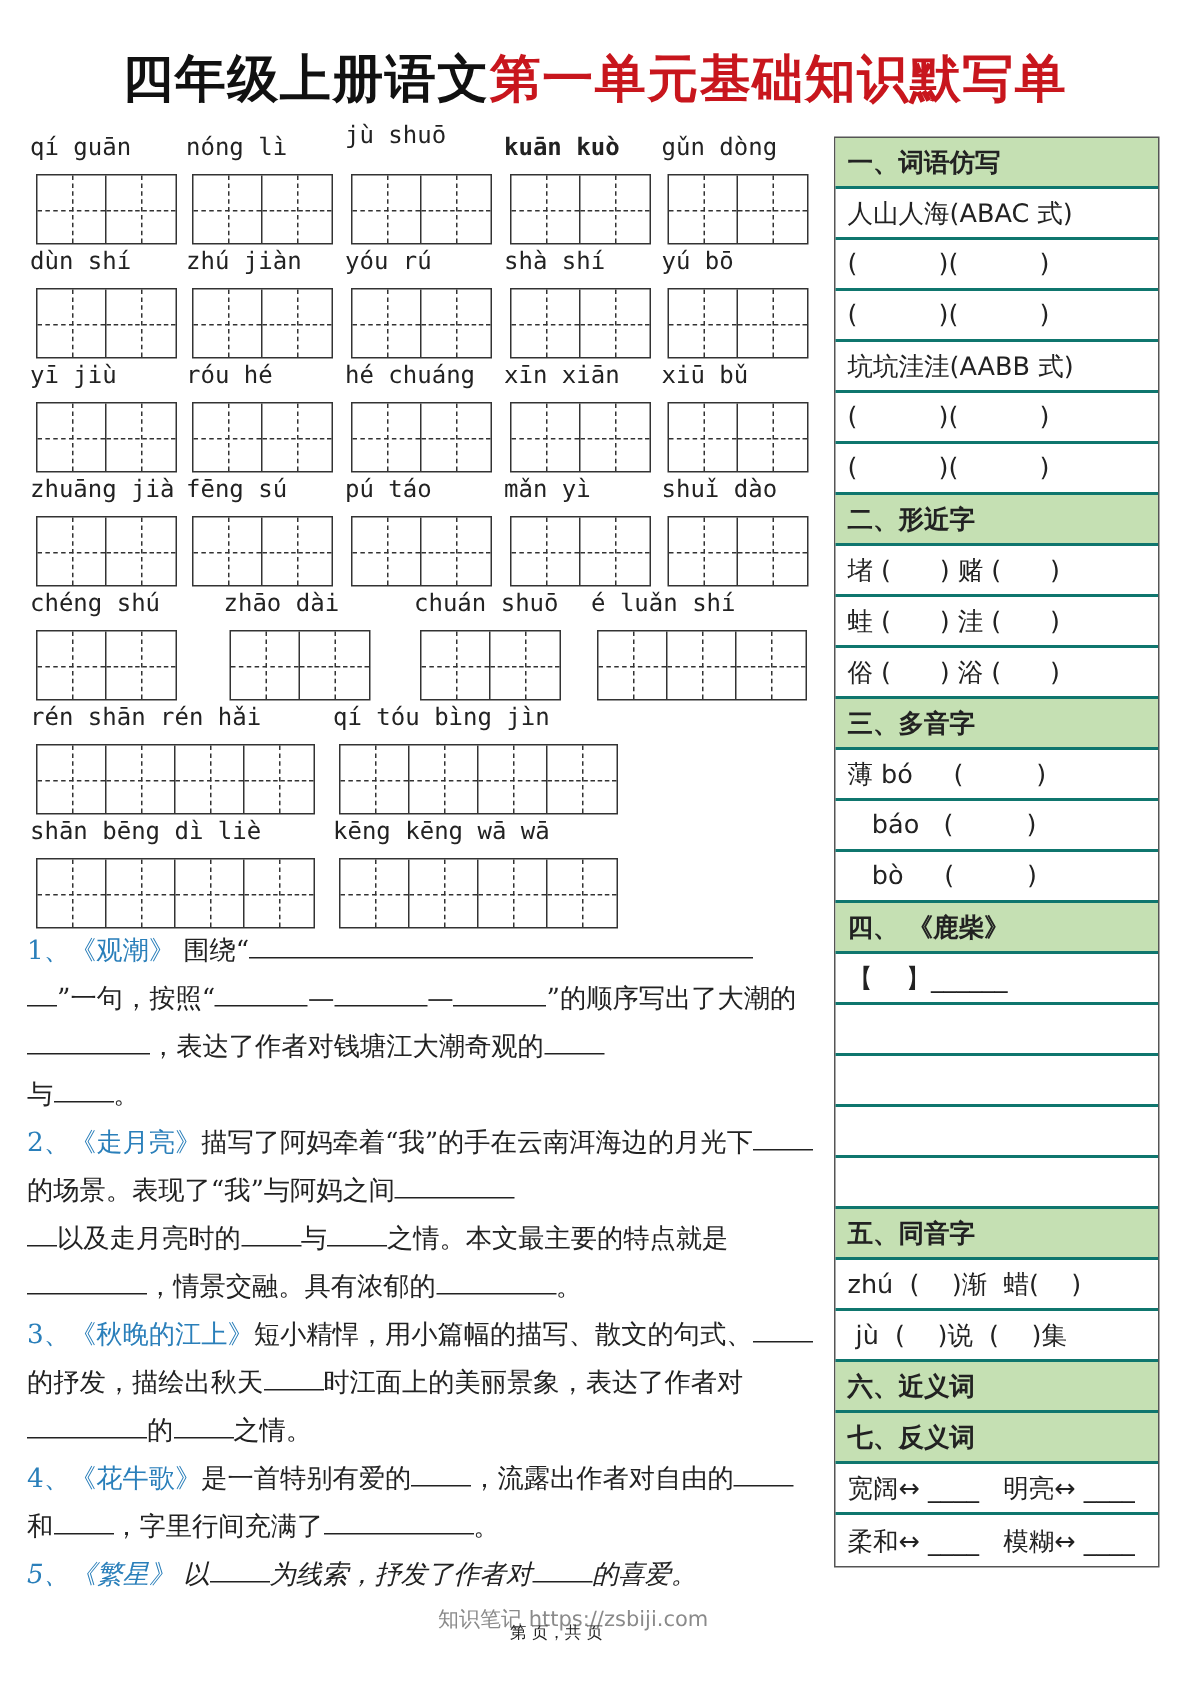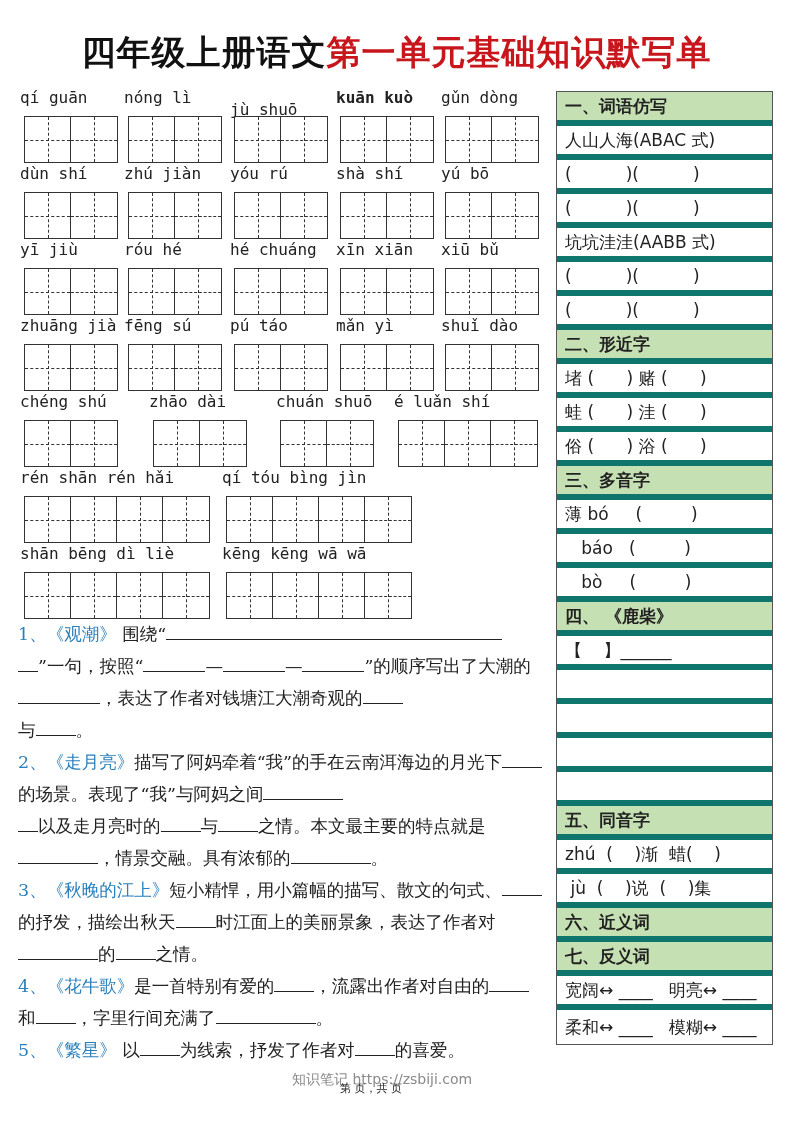--- a/index.html
+++ b/index.html
@@ -14,21 +14,21 @@
   .cell { position: relative; width: 46px; height: 100%; border-right: 1.5px solid #333; }
   .cell:last-child { border-right: none; }
   .cell::before { content: ""; position: absolute; left: 50%; top: 0; bottom: 0; border-left: 1px dashed #333; }
   .cell::after { content: ""; position: absolute; top: 50%; left: 0; right: 0; border-top: 1px dashed #333; }
 
   .passage { position: absolute; left: 18px; width: 526px; font-size: 17.5px; line-height: 32px; color: #222; font-family: "DejaVu Serif", serif; }
   .passage .ttl { color: #2a7fba; }
   .blank { display: inline-block; border-bottom: 1px solid #222; height: 20px; vertical-align: baseline; }
 
   .side { position: absolute; left: 556px; top: 91px; width: 217px; border: 1px solid #555; }
-  .srow { height: 34px; border-bottom: 6px solid #0f766e; display: flex; align-items: center; padding-left: 8px; font-size: 17px; color: #222; white-space: nowrap; font-family: "DejaVu Sans", sans-serif; }
+  .srow { height: 34px; border-bottom: 2px solid #0f766e; display: flex; align-items: center; padding-left: 8px; font-size: 17px; color: #222; white-space: nowrap; font-family: "DejaVu Sans", sans-serif; }
   .srow:last-child { border-bottom: none; }
   .shead { background: #c5e0b3; font-weight: bold; font-family: "DejaVu Serif", serif; font-size: 17px; }
 
   .footer-wm { position: absolute; top: 1071px; left: 292px; font-family: "DejaVu Sans", sans-serif; font-size: 14px; color: #8a8a8a; }
   .footer-page { position: absolute; top: 1081px; left: 340px; font-family: "DejaVu Sans", sans-serif; font-size: 11px; color: #222; }
 </style>
 </head>
 <body>
 
 <div class="title"><span class="black">四年级上册语文</span><span class="red">第一单元基础知识默写单</span></div>
@@ -37,21 +37,21 @@
     <div class="pinyin" style="left: 20px; top: 88px;">qí guān</div>
     <div class="boxes" style="left: 24px; top: 116px;">
       <div class="cell"></div>
       <div class="cell"></div>
     </div>
     <div class="pinyin" style="left: 124px; top: 88px;">nóng lì</div>
     <div class="boxes" style="left: 128px; top: 116px;">
       <div class="cell"></div>
       <div class="cell"></div>
     </div>
-    <div class="pinyin" style="left: 230px; top: 100px;">jù shuō</div>
+    <div class="pinyin" style="left: 230px; top: 80px;">jù shuō</div>
     <div class="boxes" style="left: 234px; top: 116px;">
       <div class="cell"></div>
       <div class="cell"></div>
     </div>
     <div class="pinyin" style="left: 336px; top: 88px; font-weight: bold;">kuān kuò</div>
     <div class="boxes" style="left: 340px; top: 116px;">
       <div class="cell"></div>
       <div class="cell"></div>
     </div>
     <div class="pinyin" style="left: 441px; top: 88px;">gǔn dòng</div>
@@ -198,21 +198,21 @@
 </div>
 
 <div class="passage" style="top:874px;">
   <span class="ttl">3、《秋晚的江上》</span><span>短小精悍，用小篇幅的描写、散文的句式、</span><span class="blank" style="width:40px"></span><span>的抒发，描绘出秋天</span><span class="blank" style="width:40px"></span><span>时江面上的美丽景象，表达了作者对</span><span class="blank" style="width:80px"></span><span>的</span><span class="blank" style="width:40px"></span><span>之情。</span>
 </div>
 
 <div class="passage" style="top:970px;">
   <span class="ttl">4、《花牛歌》</span><span>是一首特别有爱的</span><span class="blank" style="width:40px"></span><span>，流露出作者对自由的</span><span class="blank" style="width:40px"></span><span>和</span><span class="blank" style="width:40px"></span><span>，字里行间充满了</span><span class="blank" style="width:100px"></span><span>。</span>
 </div>
 
-<div class="passage" style="top:1034px;">
+<div class="passage" style="top:1034px;font-style:italic;">
   <span class="ttl">5、《繁星》</span><span> 以</span><span class="blank" style="width:40px"></span><span>为线索，抒发了作者对</span><span class="blank" style="width:40px"></span><span>的喜爱。</span>
 </div>
 
 <div class="side" id="side">
     <div class="srow shead">一、词语仿写</div>
     <div class="srow" style="white-space: pre;">人山人海(ABAC 式)</div>
     <div class="srow" style="white-space: pre;">(          )(          )</div>
     <div class="srow" style="white-space: pre;">(          )(          )</div>
     <div class="srow" style="white-space: pre;">坑坑洼洼(AABB 式)</div>
     <div class="srow" style="white-space: pre;">(          )(          )</div>

